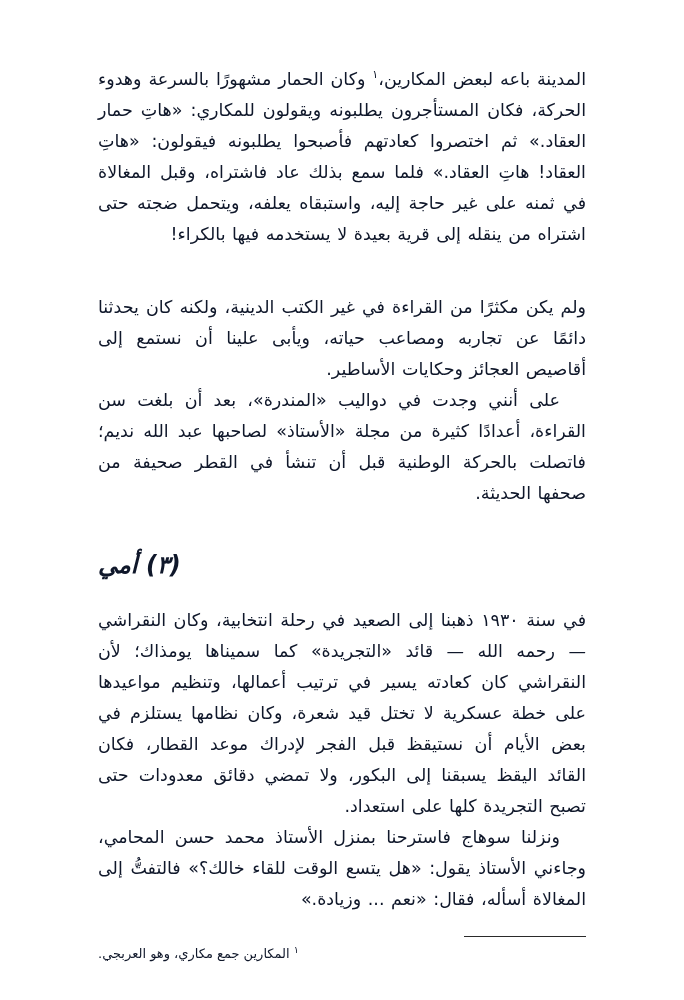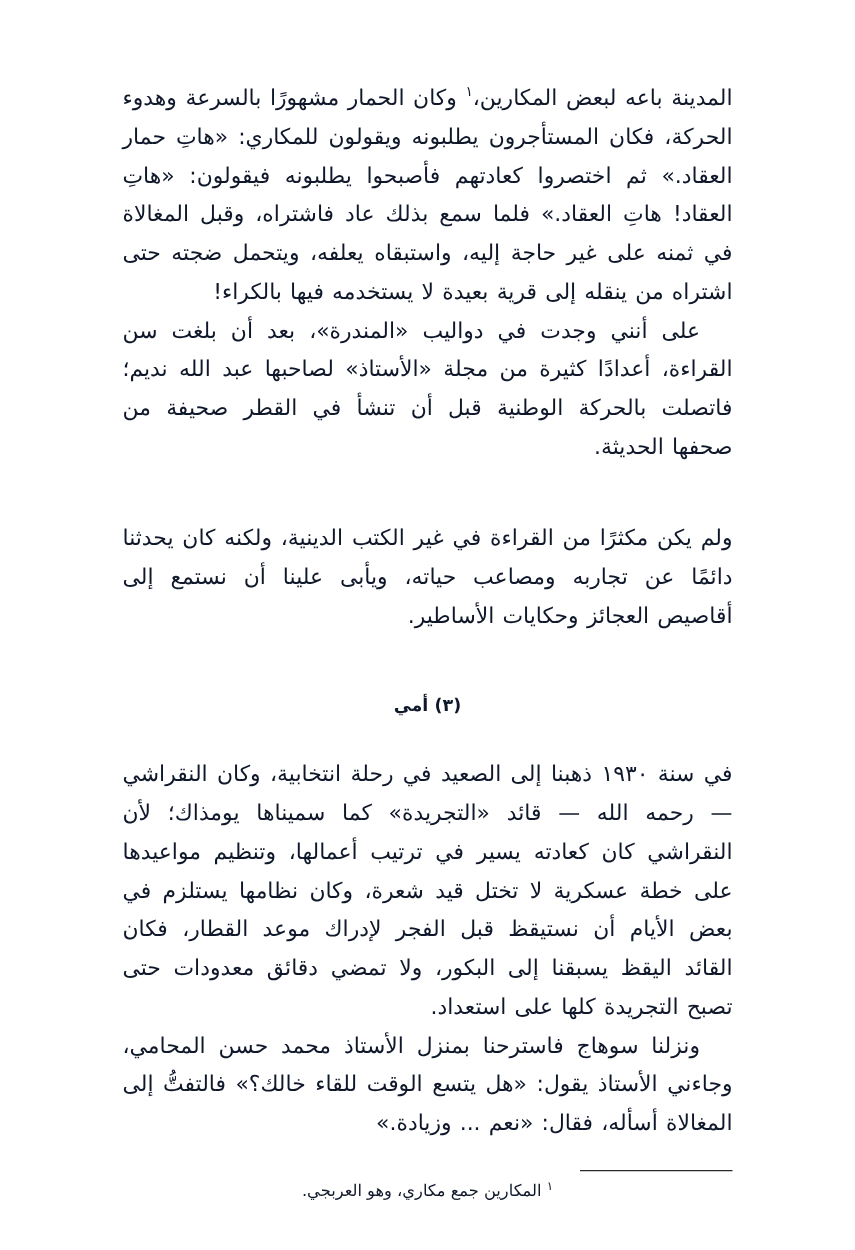--- a/index.html
+++ b/index.html
@@ -39,59 +39,60 @@
   .para.gap-before {
     margin-top: 42px;
   }
   .fn-ref {
     font-size: 11px;
     line-height: 0;
     vertical-align: super;
   }
   .heading {
     margin: 38px 0 22px 0;
-    font-size: 14px;
+    font-size: 24px;
     line-height: 36px;
     font-weight: bold;
-    text-align: center;
+    text-align: left;
+    font-style: italic;
   }
   .footnote-area {
     position: absolute;
     top: 936px;
     right: 34px;
     left: 34px;
   }
   .fn-rule {
     width: 122px;
     height: 0;
     border-top: 1.5px solid #2a2a2a;
     margin-bottom: 7px;
   }
   .footnote {
     margin: 0;
     font-size: 13px;
     line-height: 19px;
-    text-align: center;
+    text-align: left;
   }
   .footnote .fn-ref {
     font-size: 9.5px;
   }
 </style>
 </head>
 <body>
 
 <div class="page">
 
   <main class="text-block">
 
     <p class="para"><span>المدينة باعه لبعض المكارين،</span><sup class="fn-ref">١</sup><span> وكان الحمار مشهورًا بالسرعة وهدوء الحركة، فكان المستأجرون يطلبونه ويقولون للمكاري: «هاتِ حمار العقاد.» ثم اختصروا كعادتهم فأصبحوا يطلبونه فيقولون: «هاتِ العقاد! هاتِ العقاد.» فلما سمع بذلك عاد فاشتراه، وقبل المغالاة في ثمنه على غير حاجة إليه، واستبقاه يعلفه، ويتحمل ضجته حتى اشتراه من ينقله إلى قرية بعيدة لا يستخدمه فيها بالكراء!</span></p>
 
+    <p class="para gap-before">ولم يكن مكثرًا من القراءة في غير الكتب الدينية، ولكنه كان يحدثنا دائمًا عن تجاربه ومصاعب حياته، ويأبى علينا أن نستمع إلى أقاصيص العجائز وحكايات الأساطير.</p>
+
     <p class="para indent">على أنني وجدت في دواليب «المندرة»، بعد أن بلغت سن القراءة، أعدادًا كثيرة من مجلة «الأستاذ» لصاحبها عبد الله نديم؛ فاتصلت بالحركة الوطنية قبل أن تنشأ في القطر صحيفة من صحفها الحديثة.</p>
-
-    <p class="para gap-before">ولم يكن مكثرًا من القراءة في غير الكتب الدينية، ولكنه كان يحدثنا دائمًا عن تجاربه ومصاعب حياته، ويأبى علينا أن نستمع إلى أقاصيص العجائز وحكايات الأساطير.</p>
 
 
     <h2 class="heading">(٣) أمي</h2>
 
     <p class="para">في سنة ١٩٣٠ ذهبنا إلى الصعيد في رحلة انتخابية، وكان النقراشي — رحمه الله — قائد «التجريدة» كما سميناها يومذاك؛ لأن النقراشي كان كعادته يسير في ترتيب أعمالها، وتنظيم مواعيدها على خطة عسكرية لا تختل قيد شعرة، وكان نظامها يستلزم في بعض الأيام أن نستيقظ قبل الفجر لإدراك موعد القطار، فكان القائد اليقظ يسبقنا إلى البكور، ولا تمضي دقائق معدودات حتى تصبح التجريدة كلها على استعداد.</p>
 
     <p class="para indent">ونزلنا سوهاج فاسترحنا بمنزل الأستاذ محمد حسن المحامي، وجاءني الأستاذ يقول: «هل يتسع الوقت للقاء خالك؟» فالتفتُّ إلى المغالاة أسأله، فقال: «نعم ... وزيادة.»</p>
 
   </main>
 

